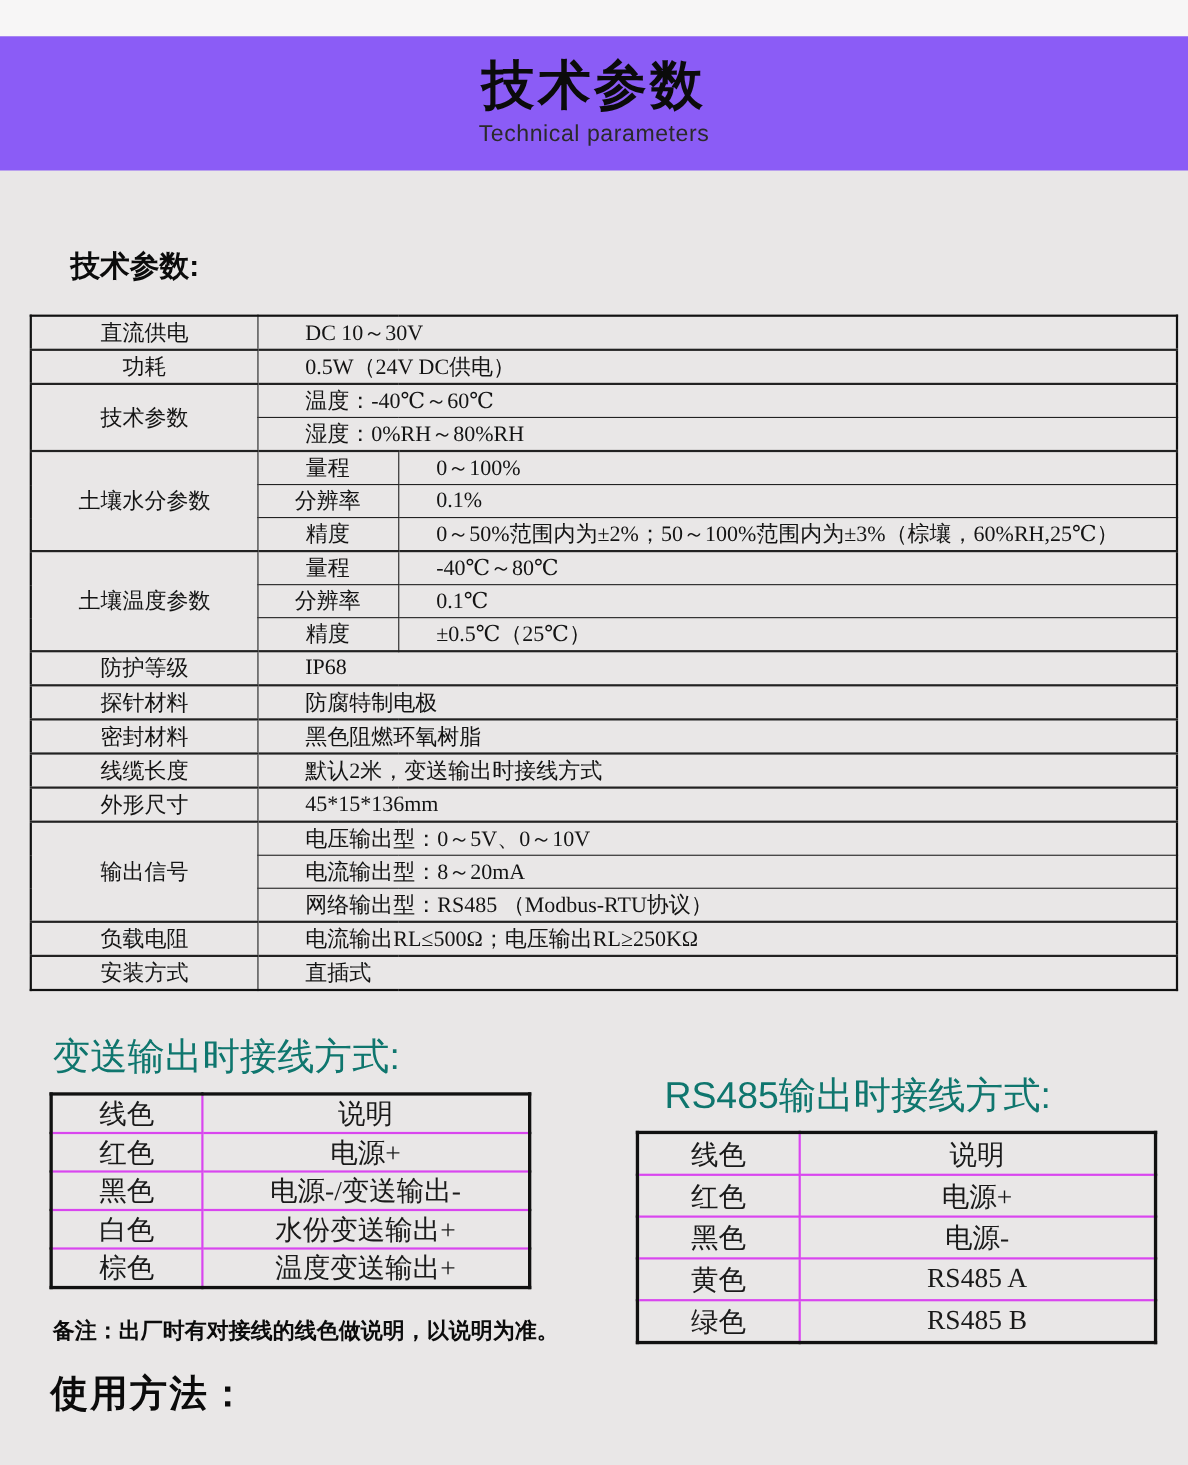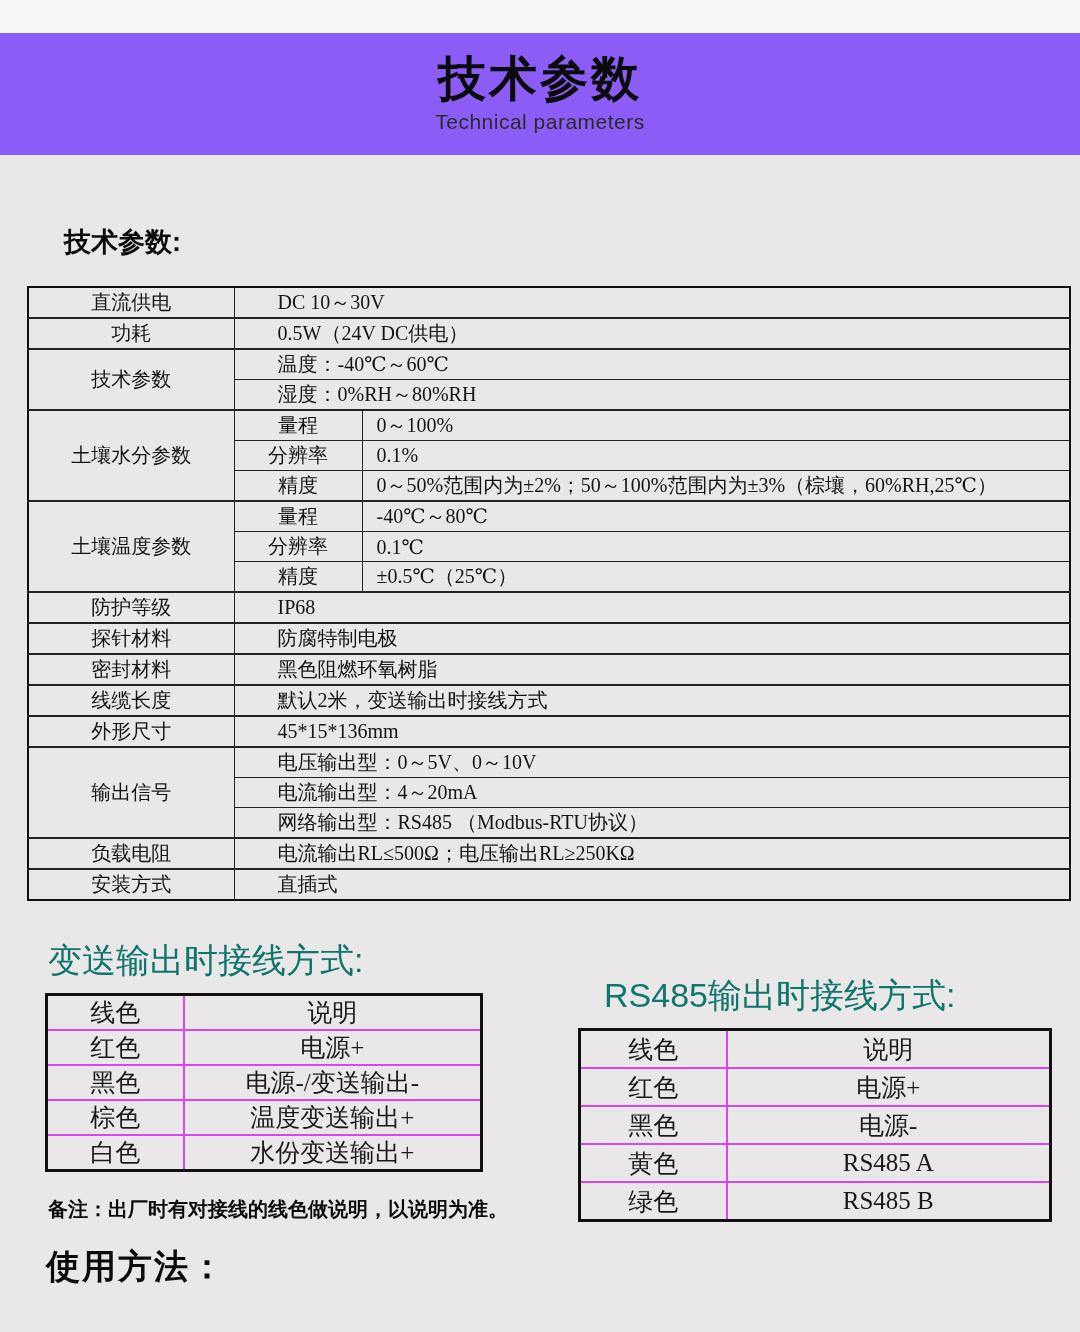--- a/index.html
+++ b/index.html
@@ -27,21 +27,21 @@
     border:2px solid #111;
   }
   .spec td{
     border:1px solid #222;height:29px;padding:0;font-size:20px;color:#141414;
     white-space:nowrap;overflow:hidden;
   }
   .spec tr.tk td{border-top-width:2px;}
   .spec td.lab{text-align:center;}
   .spec td.sub{text-align:center;}
   .spec td.val{text-align:left;padding-left:43px;}
-  .spec td.val3{text-align:left;padding-left:14px;}
+  .spec td.val3{text-align:left;padding-left:34px;}
   
   .wiring{position:absolute;}
   .wiring-left{left:45px;top:938px;width:438px;}
   .wiring-right{left:578px;top:936px;width:474px;}
   .wiring-heading{font-size:34px;font-weight:normal;color:#0f766e;margin:0 0 9px 0;}
   .wiring-left .wiring-heading{margin-left:3px;}
   .wiring-right .wiring-heading{margin-left:26px;margin-top:37px;}
   .wt{
     width:100%;border:3px solid #111;
     font-family:"Liberation Serif","DejaVu Serif",serif;
@@ -136,21 +136,21 @@
     </tr>
     <tr class="tk">
       <td class="lab">外形尺寸</td>
       <td class="val" colspan="2">45*15*136mm</td>
     </tr>
     <tr class="tk">
       <td class="lab" rowspan="3">输出信号</td>
       <td class="val" colspan="2">电压输出型：0～5V、0～10V</td>
     </tr>
     <tr>
-      <td class="val" colspan="2">电流输出型：4～20mA</td>
+      <td class="val" colspan="2">电流输出型：8～20mA</td>
     </tr>
     <tr>
       <td class="val" colspan="2">网络输出型：RS485 （Modbus-RTU协议）</td>
     </tr>
     <tr class="tk">
       <td class="lab">负载电阻</td>
       <td class="val" colspan="2">电流输出RL≤500Ω；电压输出RL≥250KΩ</td>
     </tr>
     <tr class="tk">
       <td class="lab">安装方式</td>
@@ -173,26 +173,26 @@
       </tr>
       <tr>
         <td>红色</td>
         <td>电源+</td>
       </tr>
       <tr>
         <td>黑色</td>
         <td>电源-/变送输出-</td>
       </tr>
       <tr>
+        <td>白色</td>
+        <td>水份变送输出+</td>
+      </tr>
+      <tr>
         <td>棕色</td>
         <td>温度变送输出+</td>
-      </tr>
-      <tr>
-        <td>白色</td>
-        <td>水份变送输出+</td>
       </tr>
     </tbody>
       </table>
   </div>
 
   <div class="wiring wiring-right">
     <div class="wiring-heading">RS485输出时接线方式:</div>
     <table class="wt">
       <colgroup>
           <col style="width:147px">

